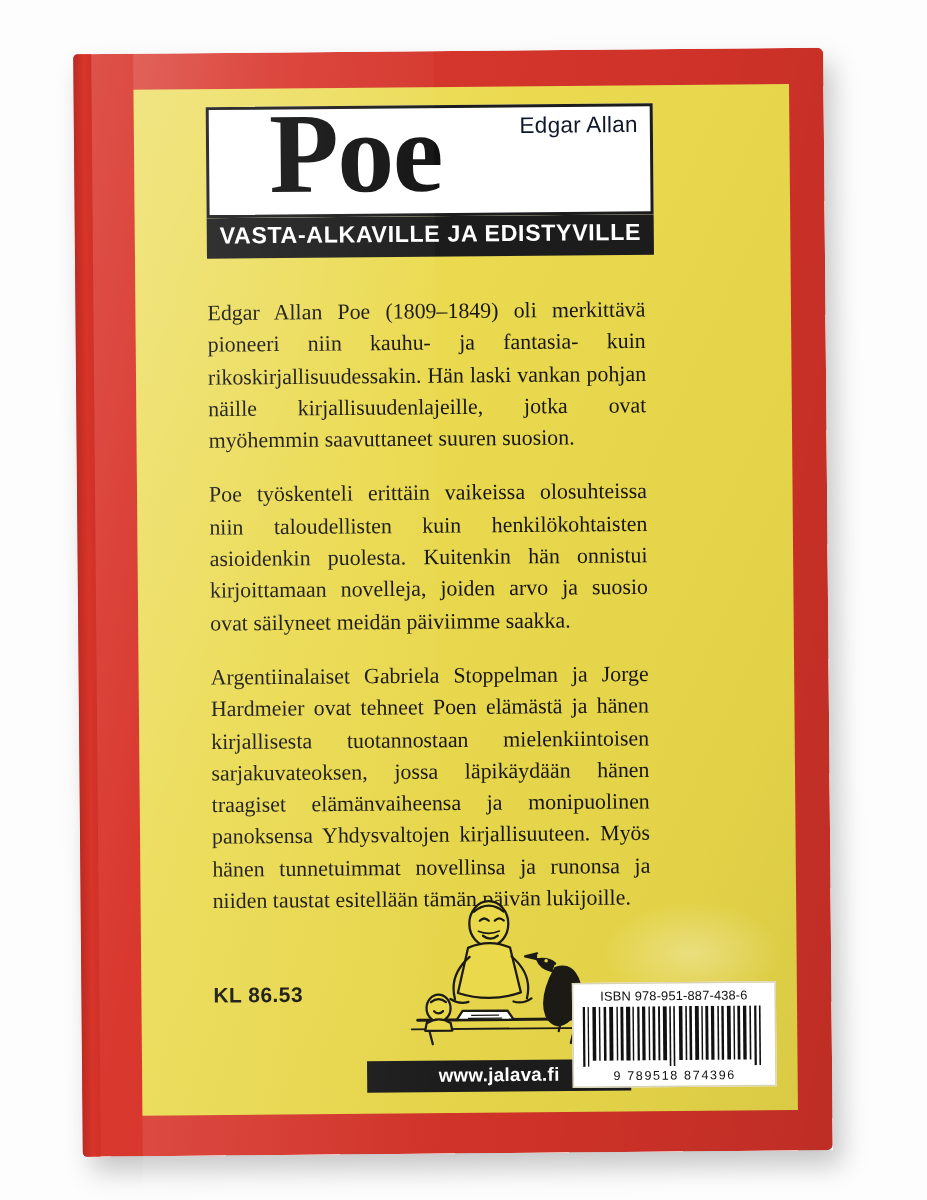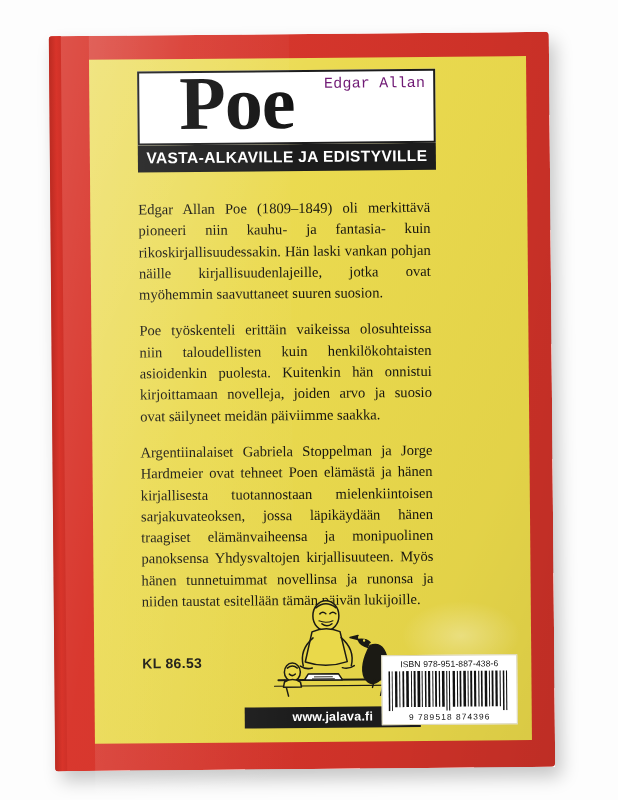--- a/index.html
+++ b/index.html
@@ -91,23 +91,23 @@
     font-weight: bold;
     font-size: 76px;
     letter-spacing: -1px;
     color: #111;
     line-height: 1;
   }
   .logo-edgar {
     position: absolute;
     right: 8px;
     top: 4px;
-    font-family: Liberation Mono, monospace;
+    font-family: Liberation Sans, sans-serif;
     font-size: 15px;
-    color: #701a75;
+    color: #0f172a;
     letter-spacing: 0.2px;
   }
   .logo-bottom {
     background: #1c1c1c;
     color: #ffffff;
     text-align: center;
     font-family: "Liberation Sans", sans-serif;
     font-weight: bold;
     font-size: 15.5px;
     letter-spacing: 0.4px;

